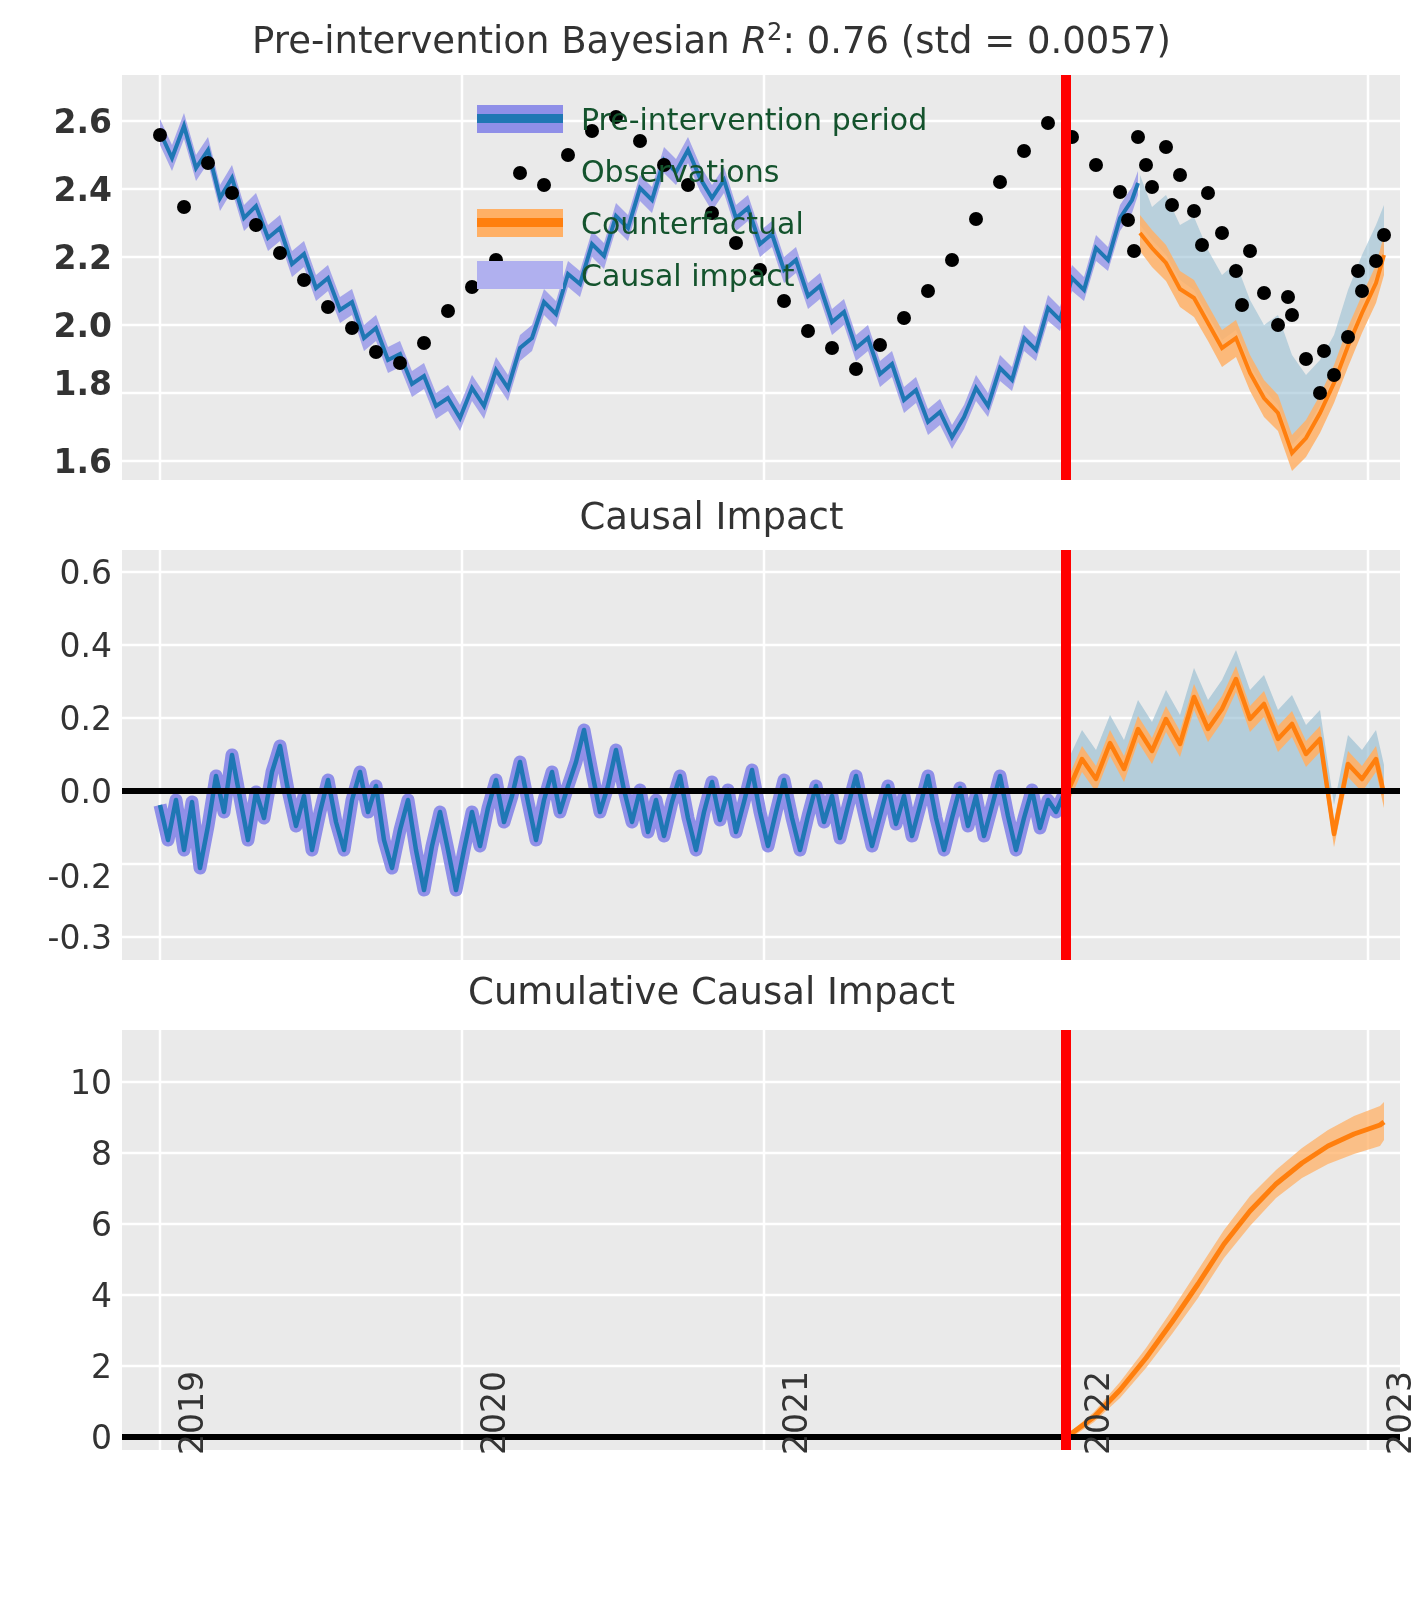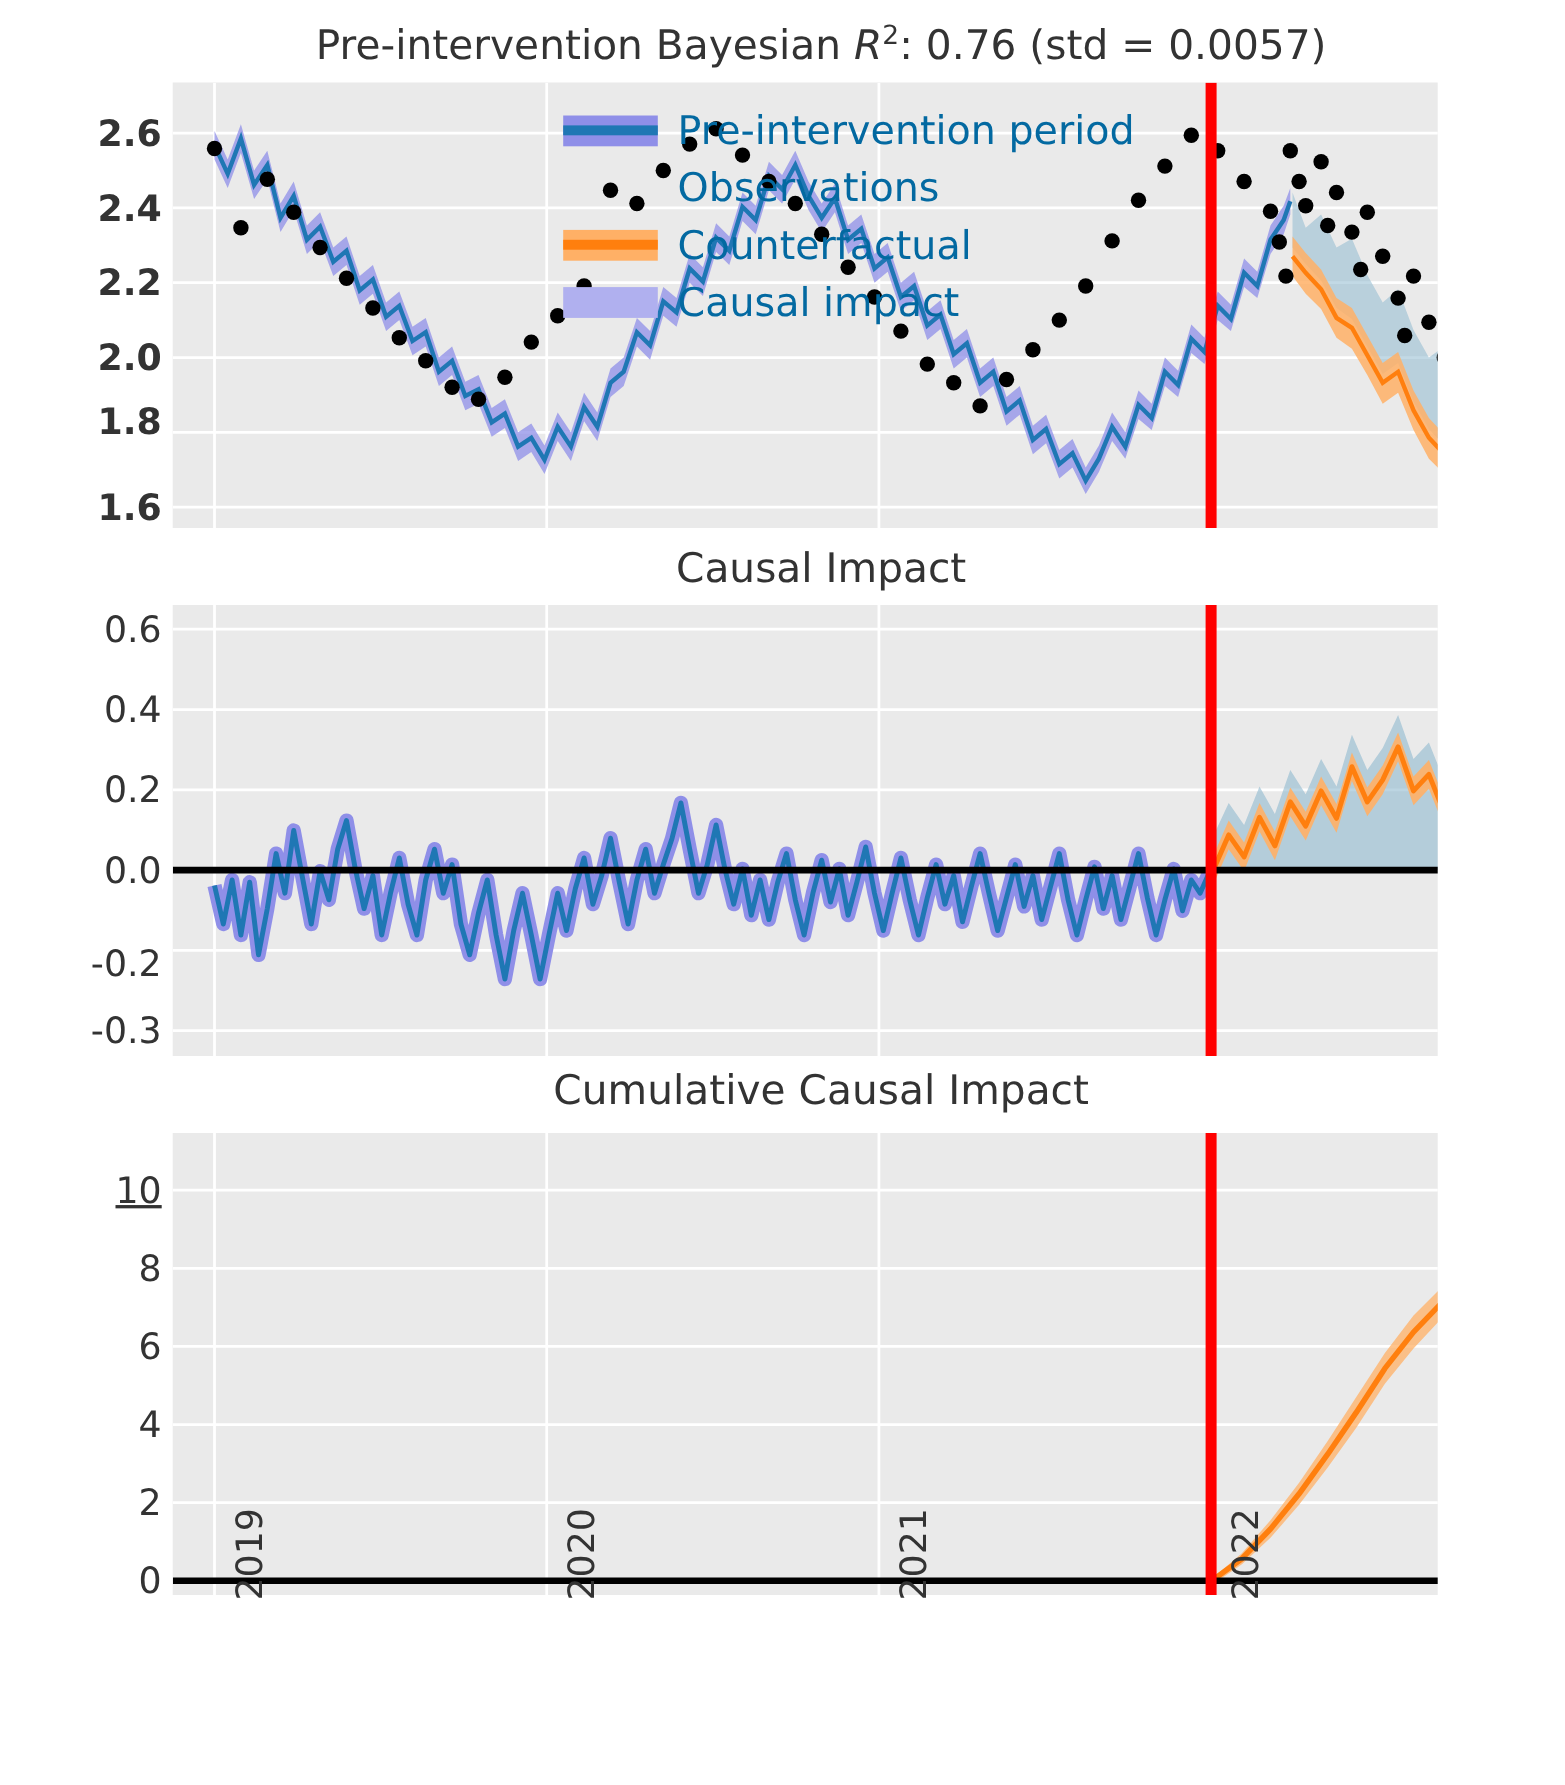--- a/index.html
+++ b/index.html
@@ -5,25 +5,24 @@
   html, body {
     margin: 0;
     padding: 0;
     background: #ffffff;
   }
   body {
     font-family: "DejaVu Sans", sans-serif;
   }
   #page {
     position: relative;
-    width: 1272px;
+    width: 1423px;
     height: 1623px;
     background: #ffffff;
     overflow: hidden;
-    margin-left: 35px;
   }
   .panel {
     position: absolute;
   }
   .panel-title {
     position: absolute;
     width: 100%;
     text-align: center;
     font-size: 37px;
     color: #333333;
@@ -65,22 +64,22 @@
     align-items: center;
     height: 52px;
   }
   .legend-swatch {
     width: 86px;
     height: 28px;
     margin-right: 18px;
     position: relative;
   }
   .legend-label {
-    font-size: 36px;
-    color: #0369a1;
+    font-size: 30px;
+    color: #14532d;
     white-space: nowrap;
   }
   sup { font-size: 0.65em; }
   .math-i { font-style: italic; }
 </style>
 </head>
 <body>
 
 <div id="page">
 
@@ -267,21 +266,21 @@
 
         <line x1="944" y1="0" x2="944" y2="410" stroke="#ff0000" stroke-width="10"></line>
       </svg>
     </div>
   </div>
 
   <div class="panel" style="left:0px; top:970px; width:1423px; height:653px;">
     <div class="panel-title" style="top:0px; left:0;">Cumulative Causal Impact</div>
 
     <div class="ytick-wrap" style="left:0px; top:60px; width:112px; height:403px;">
-      <div class="ytick" style="top:52px;text-decoration:underline;">10</div>
+      <div class="ytick" style="top:52px;">10</div>
       <div class="ytick" style="top:123px;">8</div>
       <div class="ytick" style="top:194px;">6</div>
       <div class="ytick" style="top:265px;">4</div>
       <div class="ytick" style="top:336px;">2</div>
       <div class="ytick" style="top:407px;">0</div>
     </div>
 
     <div class="plot-area" style="left:122px; top:60px; width:1278px; height:420px;">
       <svg width="1278" height="420" viewBox="0 0 1278 420">
         <g stroke="#ffffff" stroke-width="2.5">

